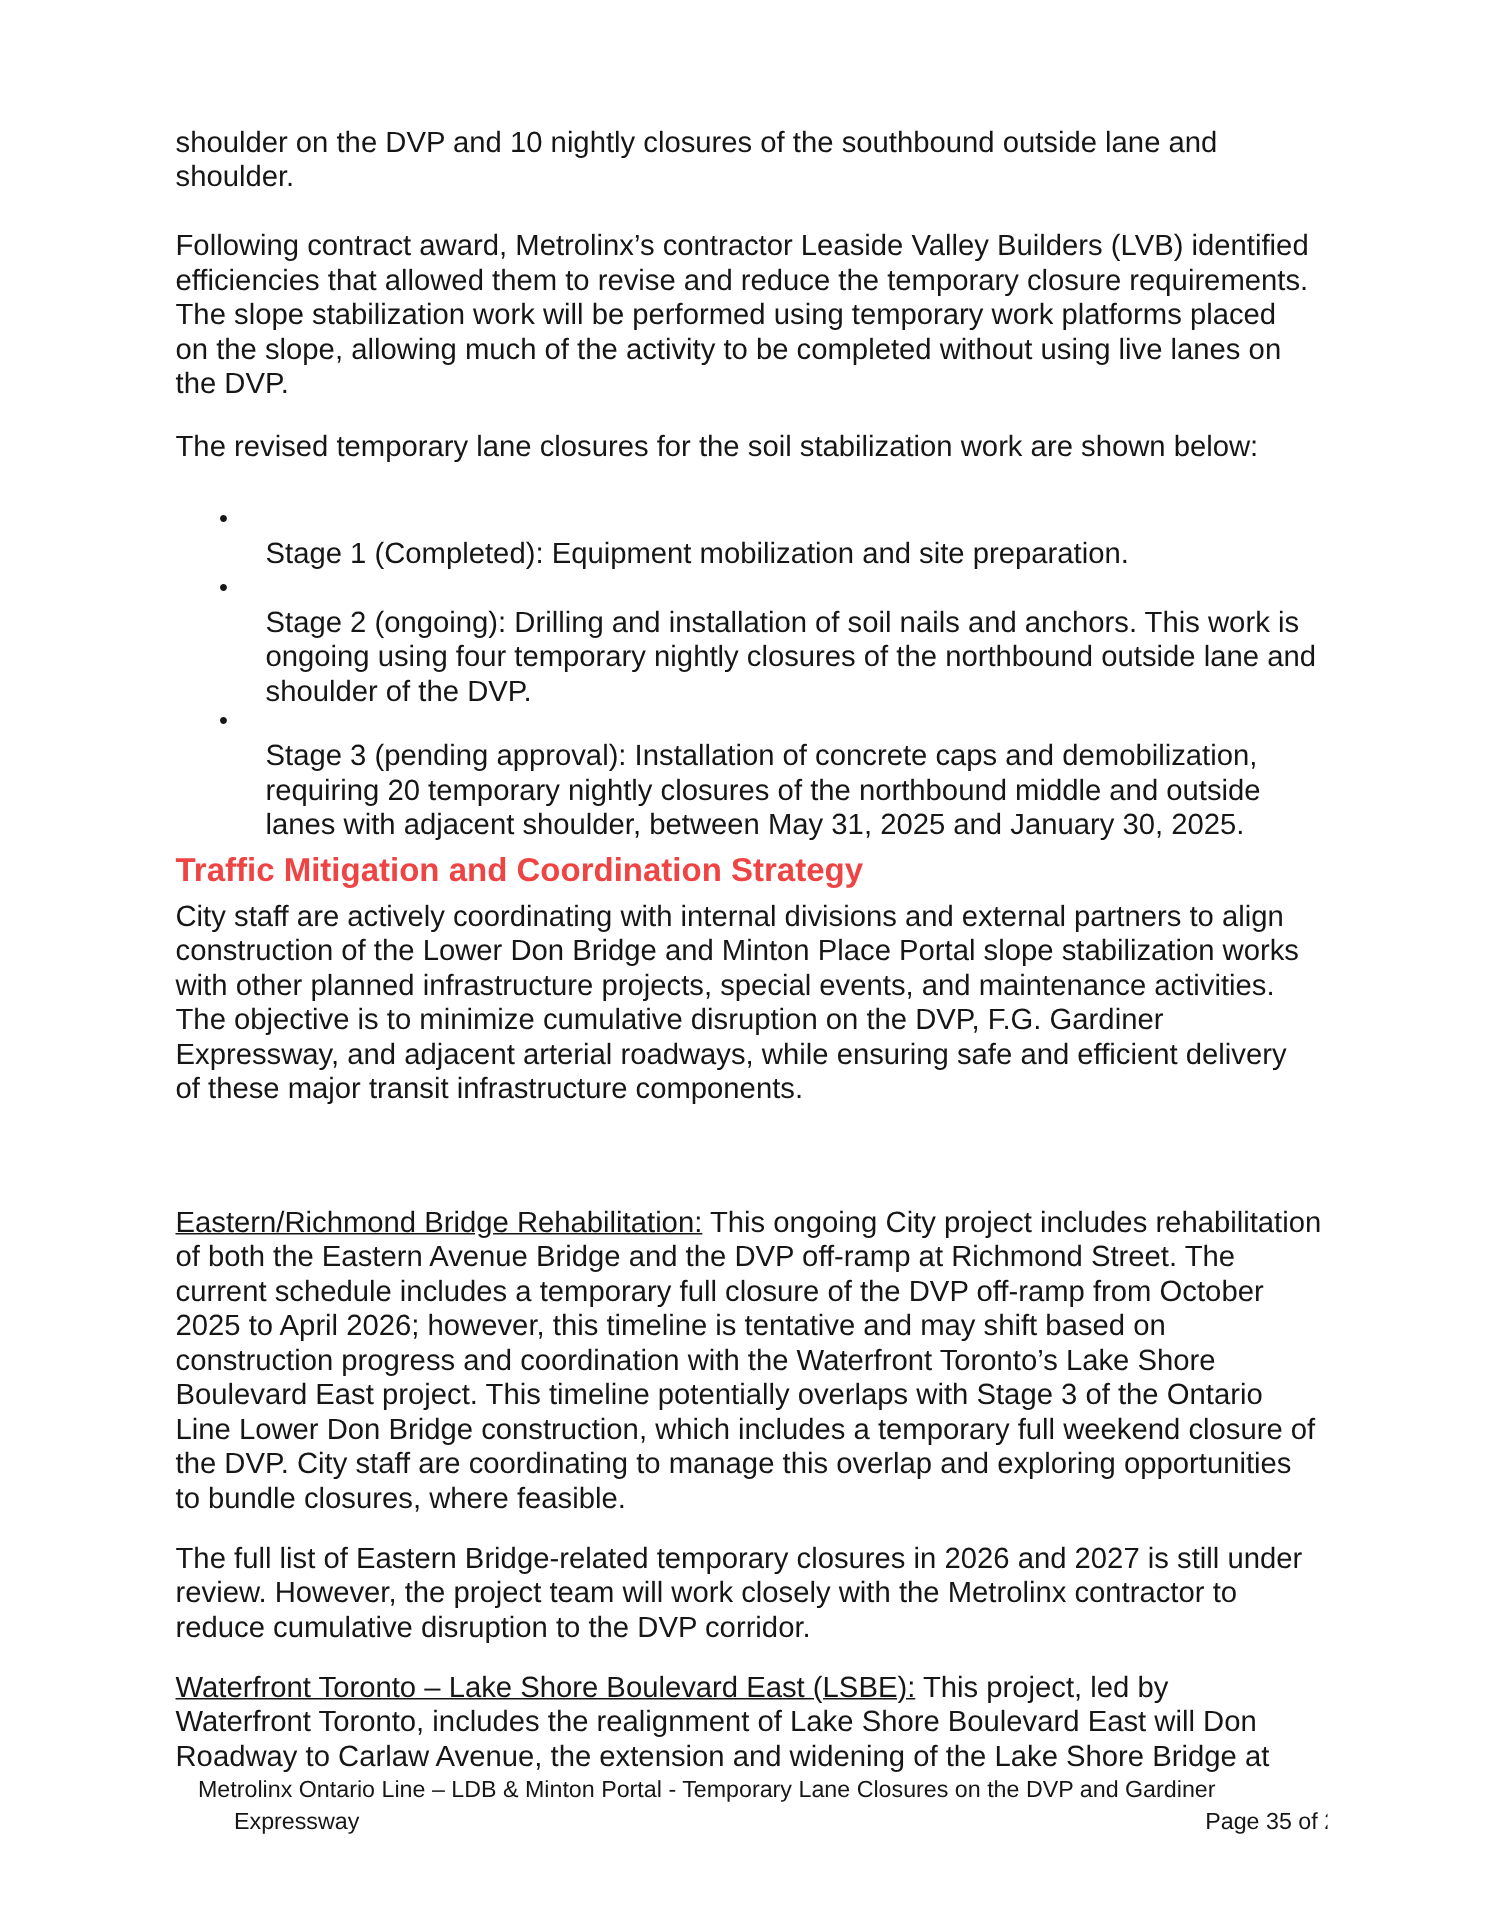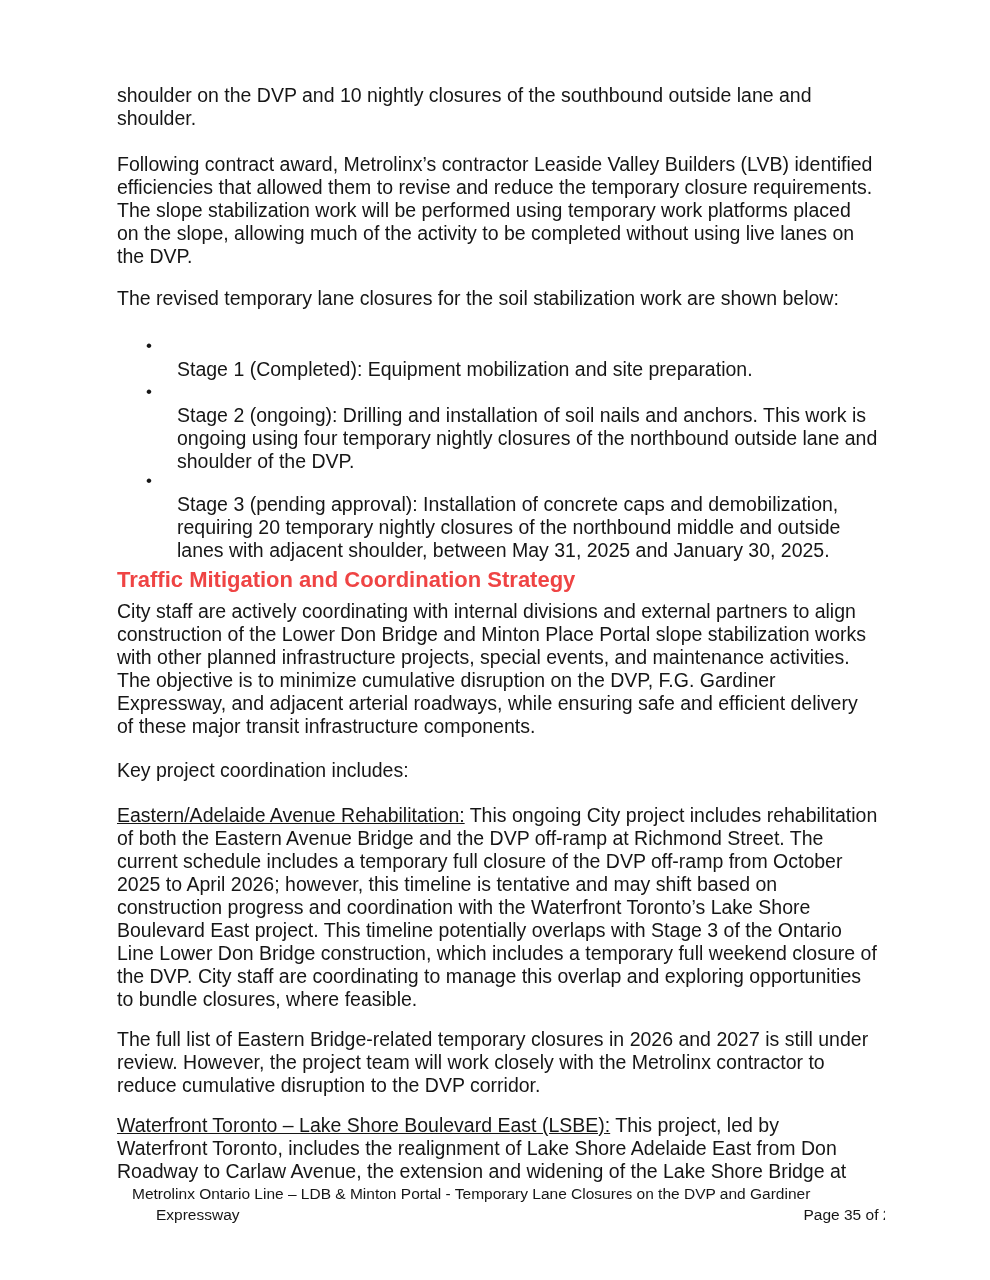--- a/index.html
+++ b/index.html
@@ -106,38 +106,37 @@
 
   <h2 class="heading" style="top:567px">Traffic Mitigation and Coordination Strategy</h2>
 
   <div class="para" style="top:600px">City staff are actively coordinating with internal divisions and external partners to align
 construction of the Lower Don Bridge and Minton Place Portal slope stabilization works
 with other planned infrastructure projects, special events, and maintenance activities.
 The objective is to minimize cumulative disruption on the DVP, F.G. Gardiner
 Expressway, and adjacent arterial roadways, while ensuring safe and efficient delivery
 of these major transit infrastructure components.</div>
 
-  <div class="para" style="top:759px">Key project coordination includes:</div>
 
-  <div class="para" style="top:804px"><span class="u">Eastern/Adelaide Avenue Rehabilitation:</span><span> This ongoing City project includes rehabilitation
+  <div class="para" style="top:804px"><span class="u">Eastern/Richmond Bridge Rehabilitation:</span><span> This ongoing City project includes rehabilitation
 of both the Eastern Avenue Bridge and the DVP off-ramp at Richmond Street. The
 current schedule includes a temporary full closure of the DVP off-ramp from October
 2025 to April 2026; however, this timeline is tentative and may shift based on
 construction progress and coordination with the Waterfront Toronto’s Lake Shore
 Boulevard East project. This timeline potentially overlaps with Stage 3 of the Ontario
 Line Lower Don Bridge construction, which includes a temporary full weekend closure of
 the DVP. City staff are coordinating to manage this overlap and exploring opportunities
 to bundle closures, where feasible.</span></div>
 
   <div class="para" style="top:1028px">The full list of Eastern Bridge-related temporary closures in 2026 and 2027 is still under
 review. However, the project team will work closely with the Metrolinx contractor to
 reduce cumulative disruption to the DVP corridor.</div>
 
   <div class="para" style="top:1114px"><span class="u">Waterfront Toronto – Lake Shore Boulevard East (LSBE):</span><span> This project, led by
-Waterfront Toronto, includes the realignment of Lake Shore Adelaide East from Don
+Waterfront Toronto, includes the realignment of Lake Shore Boulevard East will Don
 Roadway to Carlaw Avenue, the extension and widening of the Lake Shore Bridge at</span></div>
 
   <div class="footer" style="top:1183px">
     <div>Metrolinx Ontario Line – LDB &amp; Minton Portal - Temporary Lane Closures on the DVP and Gardiner</div>
     <div class="frow">
       <span>Expressway</span>
       <span>Page 35 of 28</span>
     </div>
   </div>
 

